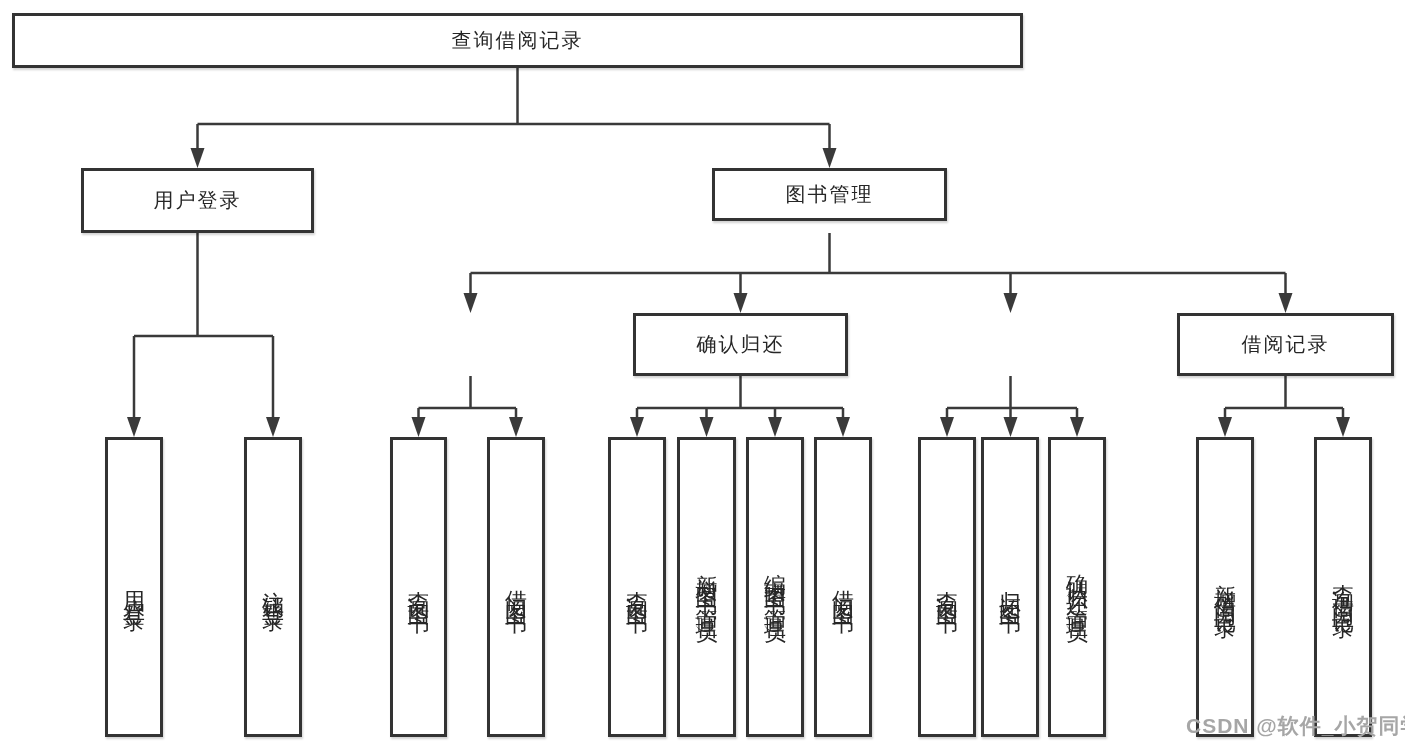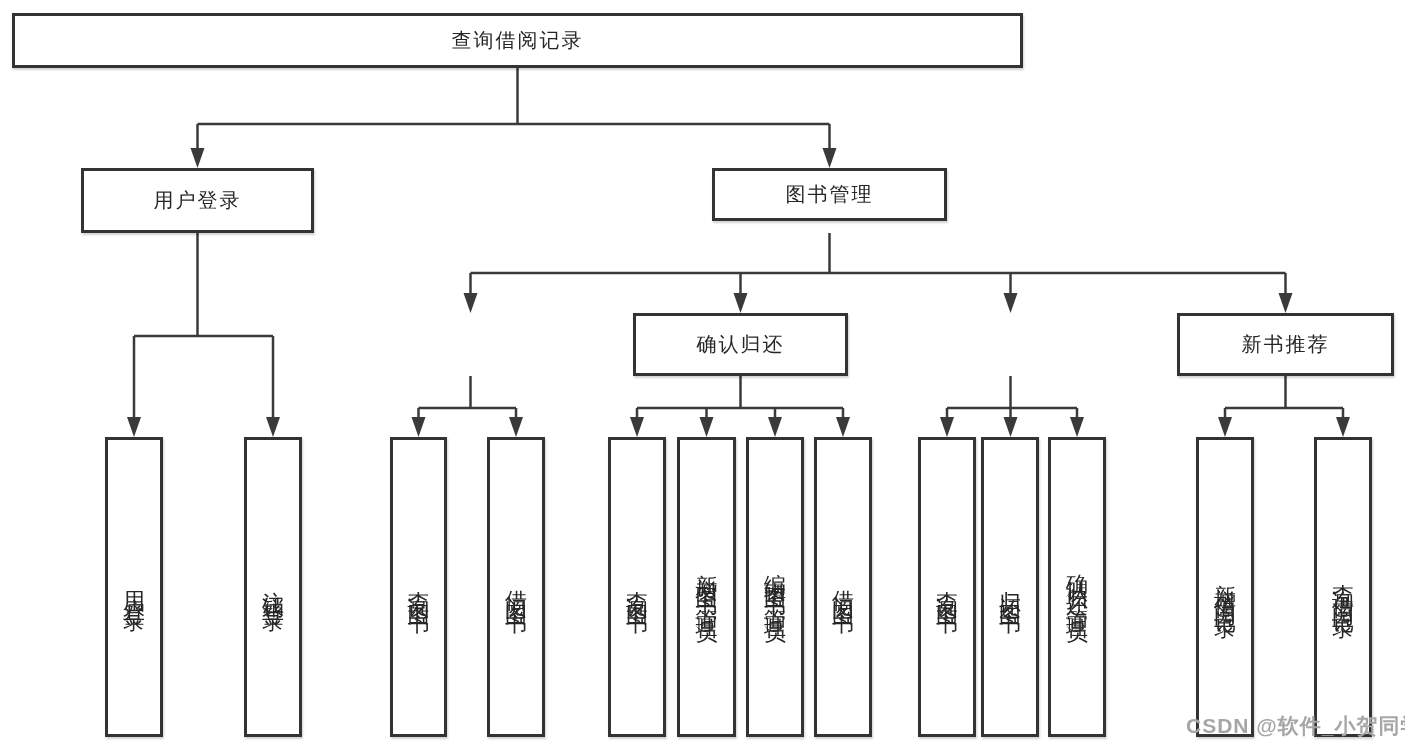--- a/index.html
+++ b/index.html
@@ -143,21 +143,21 @@
     <span class="hlabel">用户登录</span>
   </div>
   <div class="hbox" style="left:712px; top:168px; width:235px; height:53px">
     <span class="hlabel">图书管理</span>
   </div>
 
   <div class="hbox" style="left:633px; top:313px; width:215px; height:63px">
     <span class="hlabel">确认归还</span>
   </div>
   <div class="hbox" style="left:1177px; top:313px; width:217px; height:63px">
-    <span class="hlabel">新书推荐</span>
+    <span class="hlabel">借阅记录</span>
   </div>
 
   <div class="vbox" style="left:105px; width:58px">
     <span class="vlabel">用户登录</span>
   </div>
   <div class="vbox" style="left:244px; width:58px">
     <span class="vlabel">注销登录</span>
   </div>
 
   <div class="vbox" style="left:390px; width:57px">

